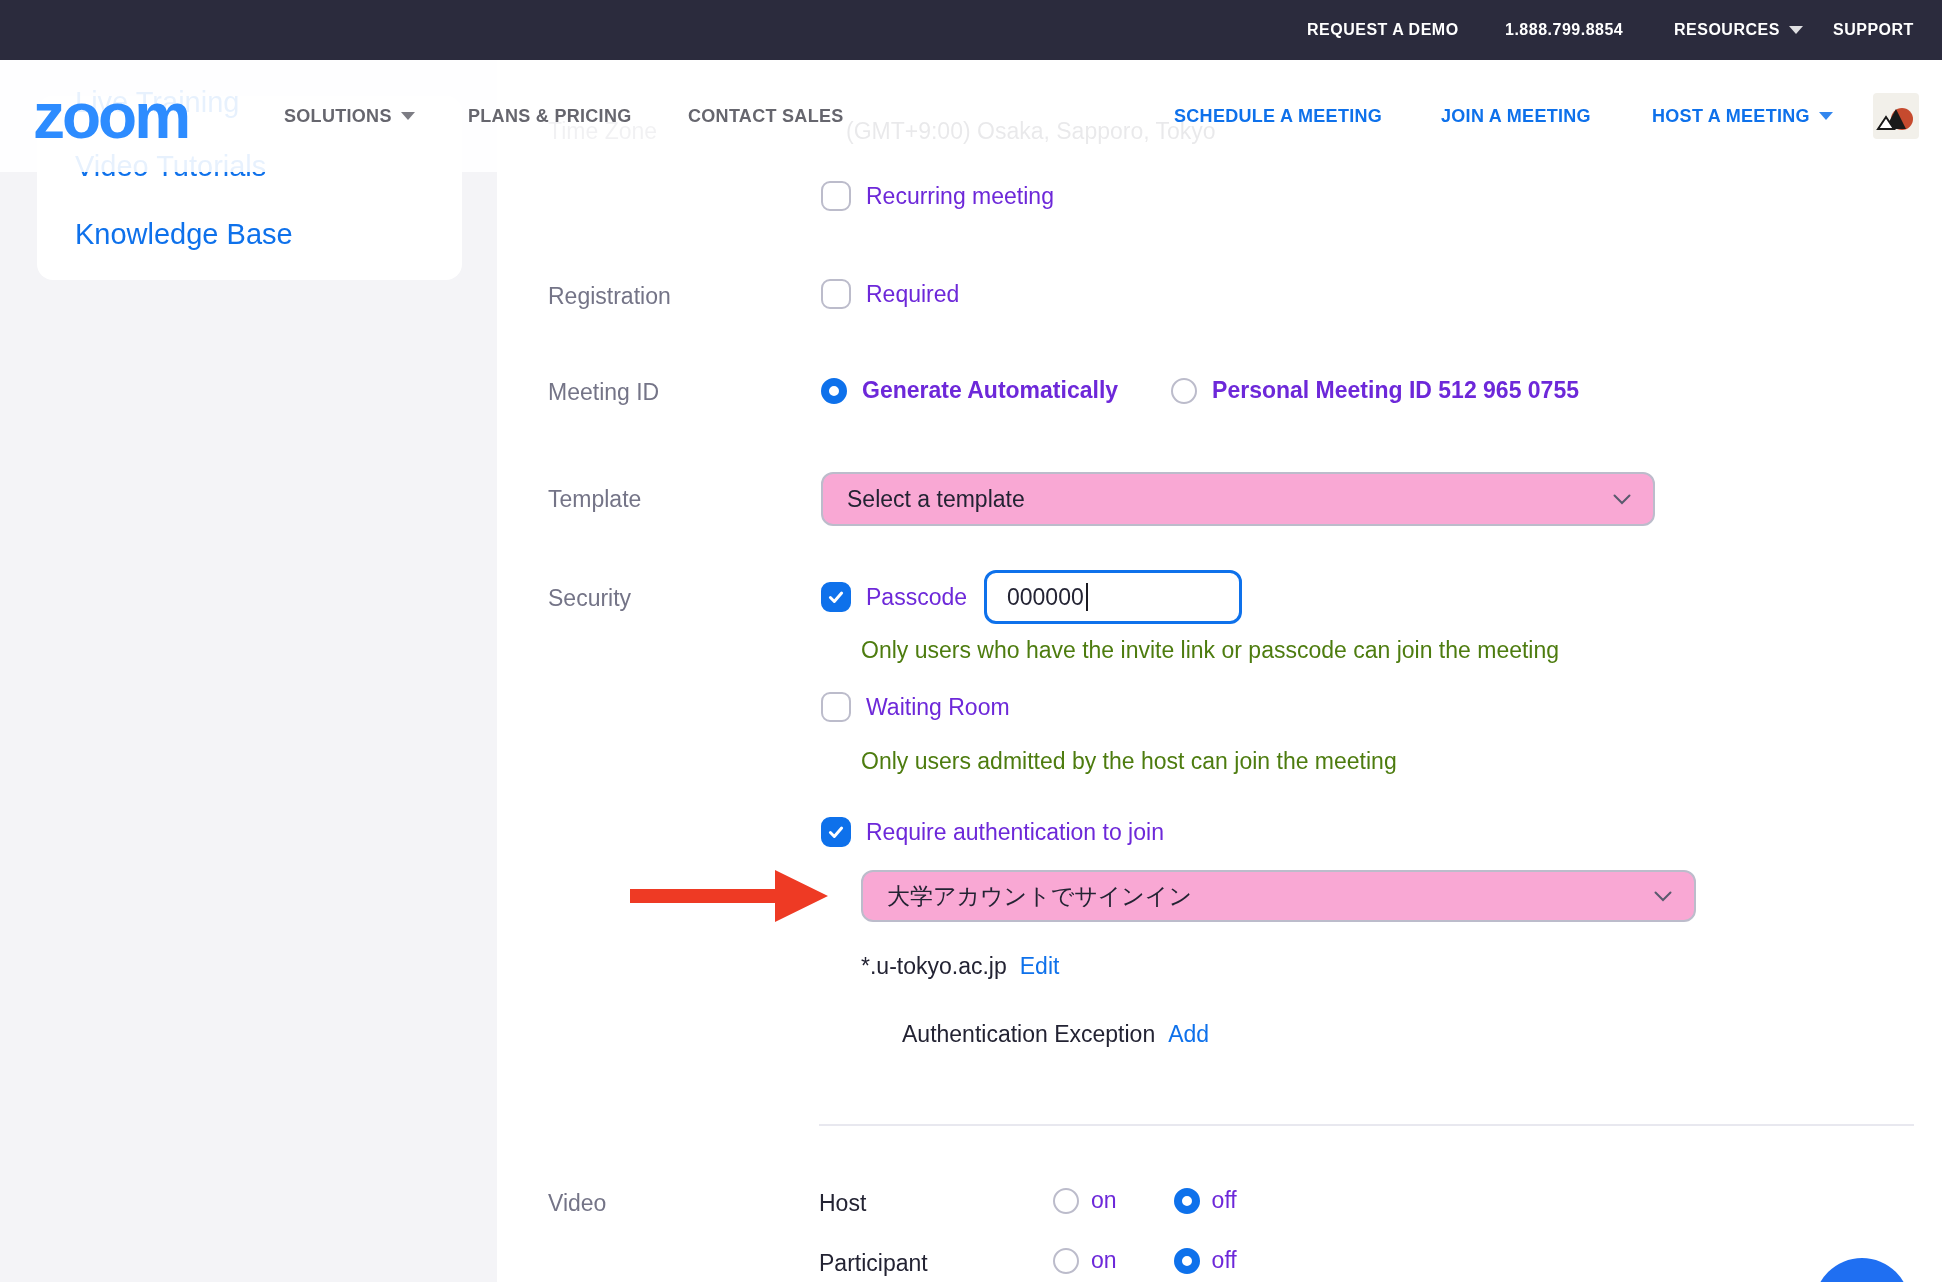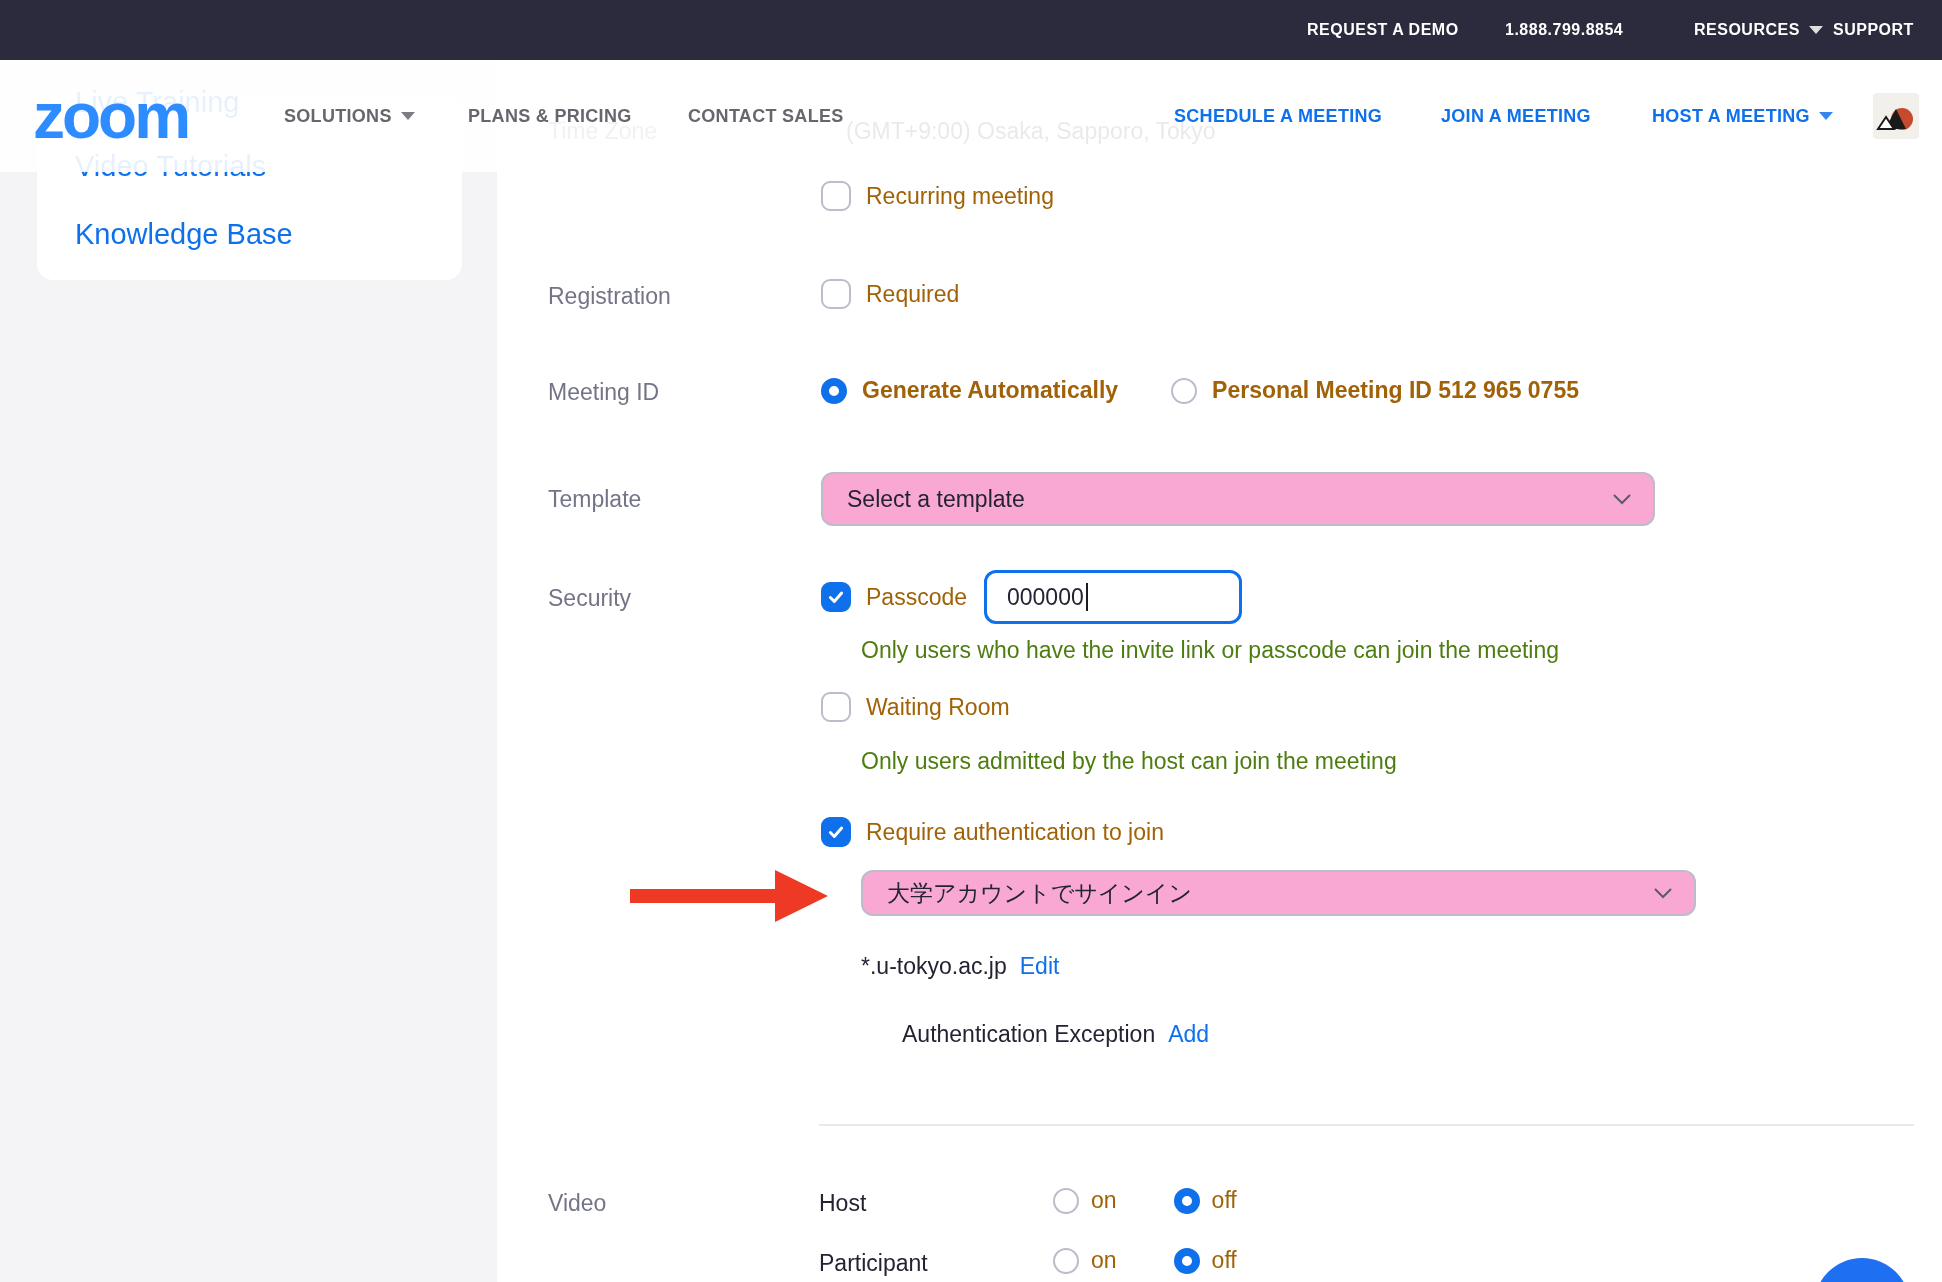--- a/index.html
+++ b/index.html
@@ -29,21 +29,21 @@
   .sidebar-card { position:absolute; left:37px; top:96px; width:425px; height:184px;
                   background:#FFFFFF; border-radius:16px; z-index:1; }
   .side-link { position:absolute; left:75px; font-size:29px; color:#0E71EB; z-index:2;
                cursor:pointer; white-space:nowrap; }
 
   
   .main-panel { position:absolute; left:497px; top:0; width:1445px; height:1282px; background:#FFFFFF; z-index:0; }
 
   .flabel { position:absolute; font-size:23px; color:#747487; height:34px; display:flex; align-items:center; z-index:3; white-space:nowrap; }
   .row { position:absolute; display:flex; align-items:center; z-index:3; white-space:nowrap; }
-  .lbl { font-size:23px; color:#a16207; margin-left:15px; }
+  .lbl { font-size:23px; color:#6d28d9; margin-left:15px; }
 
   .cb { width:30px; height:30px; border:2px solid #BCBCCB; border-radius:9px; background:#fff; cursor:pointer; flex:none;
         display:flex; align-items:center; justify-content:center; }
   .cb.checked { background:#0E71EB; border-color:#0E71EB; }
 
   .radio { width:26px; height:26px; border:2px solid #BCBCCB; border-radius:50%; background:#fff; cursor:pointer; flex:none; }
   .radio.selected { border:8px solid #0E71EB; }
 
   .select { position:absolute; background:#f9a8d4; border:2px solid #BCBCCB; border-radius:12px;
             display:flex; align-items:center; justify-content:space-between;
@@ -74,21 +74,21 @@
   <div class="side-link ghost" style="top:86px;">Live Training</div>
   <div class="ghost" style="left:548px; top:118px; font-size:23px; color:#747487;">Time Zone</div>
   <div class="ghost" style="left:846px; top:118px; font-size:23px; color:#232333;">(GMT+9:00) Osaka, Sapporo, Tokyo</div>
 
   <div class="side-link" style="top:150px;">Video Tutorials</div>
   <div class="side-link" style="top:218px;">Knowledge Base</div>
 
   <div class="topbar">
     <span class="topbar-item" style="left:1307px;">REQUEST A DEMO</span>
     <span class="topbar-item" style="left:1505px;">1.888.799.8854</span>
-    <span class="topbar-item" style="left:1674px;margin-left:20px;">
+    <span class="topbar-item" style="left:1674px;">
       <span>RESOURCES</span>
       <span class="caret-down"></span>
     </span>
     <span class="topbar-item" style="left:1833px;">SUPPORT</span>
   </div>
 
   <div class="navbar">
     <span class="nav-item" style="left:33px;">
       <span class="logo">zoom</span>
     </span>
@@ -170,21 +170,21 @@
         <path d="M3 8.5 L6.5 12 L13 4.5" stroke="#fff" stroke-width="2.6" fill="none" stroke-linecap="round" stroke-linejoin="round"></path>
       </svg>
     </span>
     <span class="lbl">Require authentication to join</span>
   </div>
 
   <svg class="arrow-annot" viewBox="0 0 200 60">
     <path d="M0 23 L145 23 L145 4 L198 30 L145 56 L145 37 L0 37 Z" fill="#EE3A24"></path>
   </svg>
 
-  <div class="select" style="left:861px; top:870px; width:835px; height:46px;">
+  <div class="select" style="left:861px; top:870px; width:835px; height:52px;">
     <span>大学アカウントでサインイン</span>
     <svg width="18" height="11" viewBox="0 0 18 11">
       <path d="M1.5 1.5 L9 9 L16.5 1.5" stroke="#5A5A6E" stroke-width="2" fill="none" stroke-linecap="round"></path>
     </svg>
   </div>
 
   <div class="plain-row" style="left:861px; top:953px;">
     <span>*.u-tokyo.ac.jp</span>
     <span class="link">Edit</span>
   </div>

